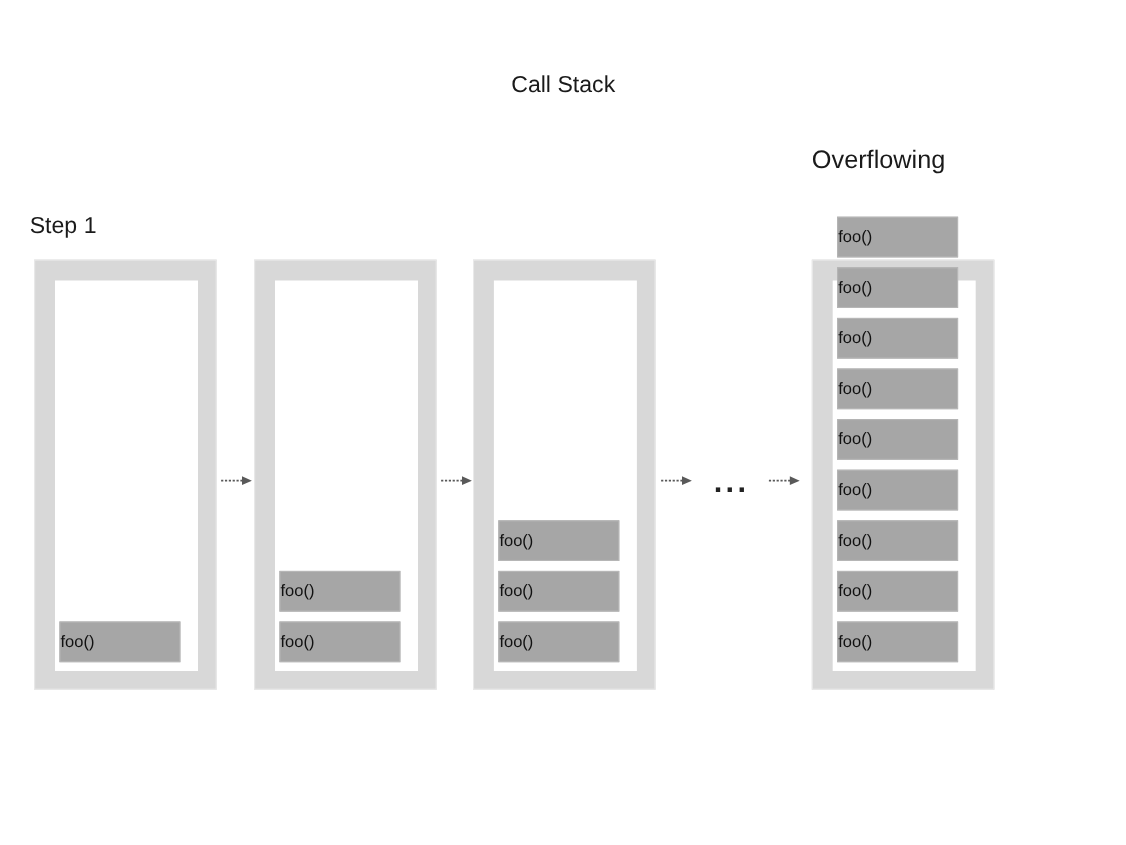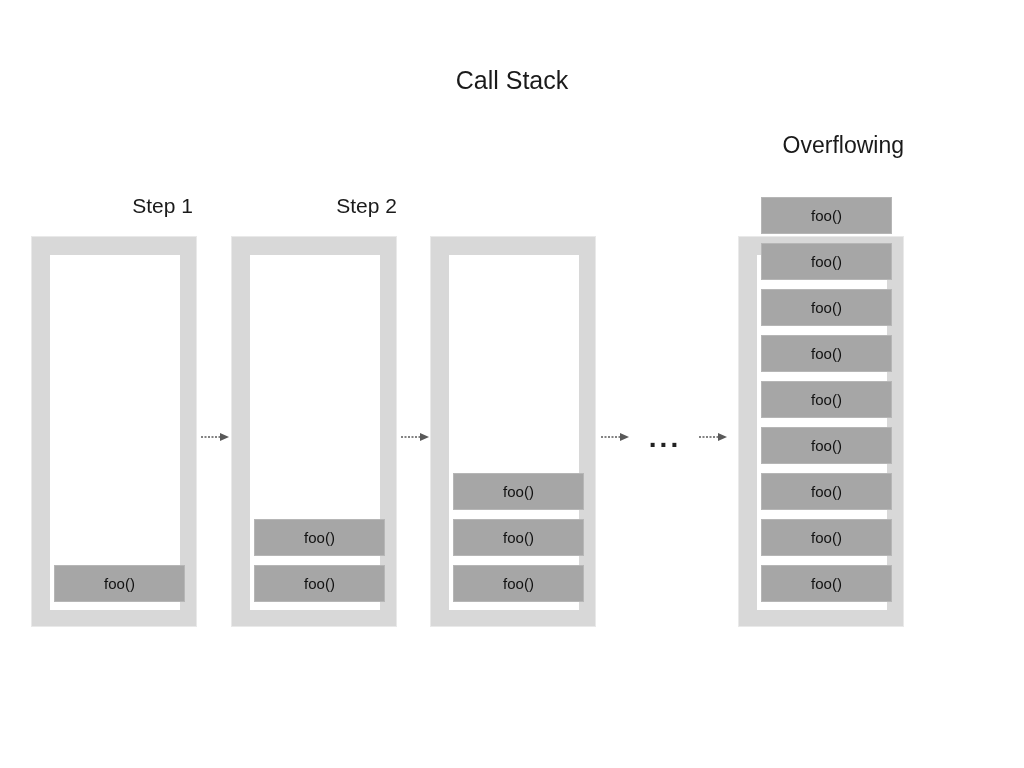--- a/index.html
+++ b/index.html
@@ -21,28 +21,28 @@
     width:1024px;
     height:768px;
     background:#ffffff;
     overflow:hidden;
   }
   .title{
     position:absolute;
     left:0; top:66px;
     width:1024px;
     text-align:center;
-    font-size:25px;
+    font-size:21px;
     color:var(--text);
   }
   .col-label{
     position:absolute;
     top:194px;
     width:166px;
-    text-align:right;
+    text-align:left;
     font-size:21px;
     color:var(--text);
   }
   .col-label.overflow{
     top:132px;
     font-size:23px;
   }
   .stack{
     position:absolute;
     top:236px;
@@ -55,26 +55,26 @@
   .stack-inner{
     position:absolute;
     left:18px; top:18px;
     width:130px;
     height:355px;
     background:#ffffff;
   }
   .frame{
     position:absolute;
     left:22px;
-    width:131px;
+    width:110px;
     height:37px;
     box-sizing:border-box;
     background:var(--block-fill);
     border:1px solid var(--block-border);
-    text-align:center;
+    text-align:left;
     line-height:35px;
     font-size:15px;
     color:#111111;
   }
   .arrow{
     position:absolute;
     top:430px;
   }
   .arrow-line{
     stroke:var(--arrow);
@@ -97,21 +97,20 @@
   }
 </style>
 </head>
 <body>
 
 <div class="canvas">
 
   <div class="title">Call Stack</div>
 
   <div class="col-label" style="left:27px">Step 1</div>
-  <div class="col-label" style="left:231px">Step 2</div>
   <div class="col-label overflow" style="left:738px">Overflowing</div>
 
   <div class="stack" style="left:31px">
     <div class="stack-inner"></div>
   <div class="frame" style="bottom: 24px;">foo()</div>
     </div>
   <div class="stack" style="left:231px">
     <div class="stack-inner"></div>
   <div class="frame" style="bottom: 24px;">foo()</div>
       <div class="frame" style="bottom: 70px;">foo()</div>

